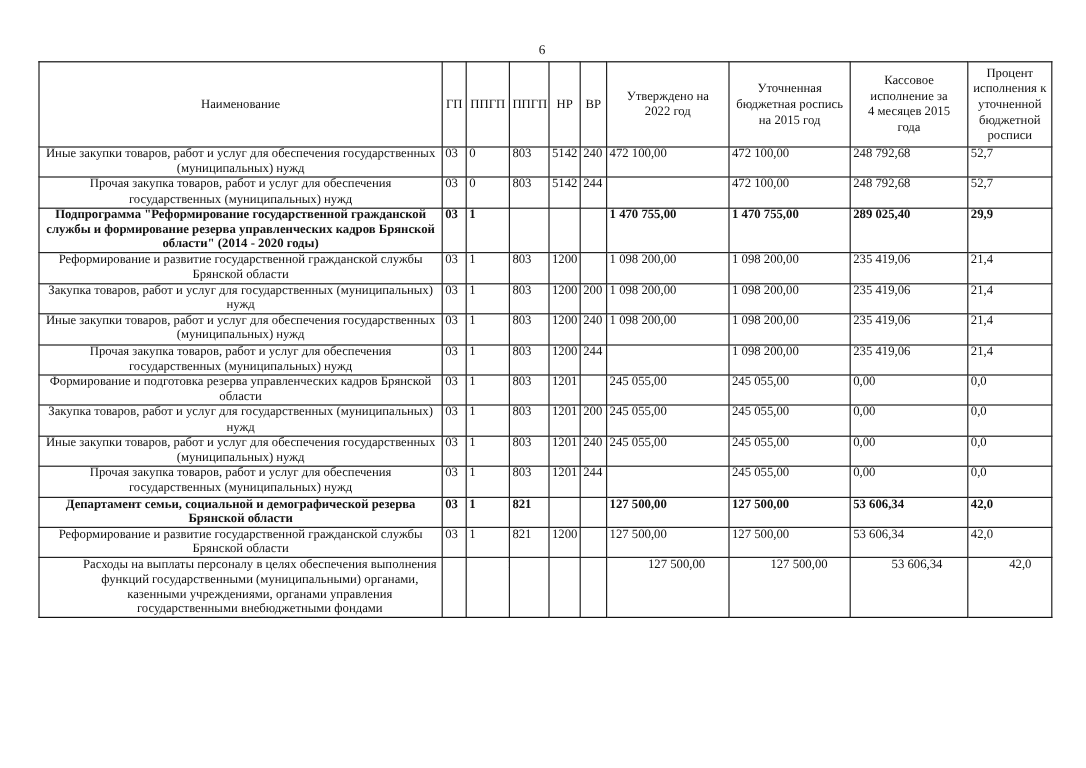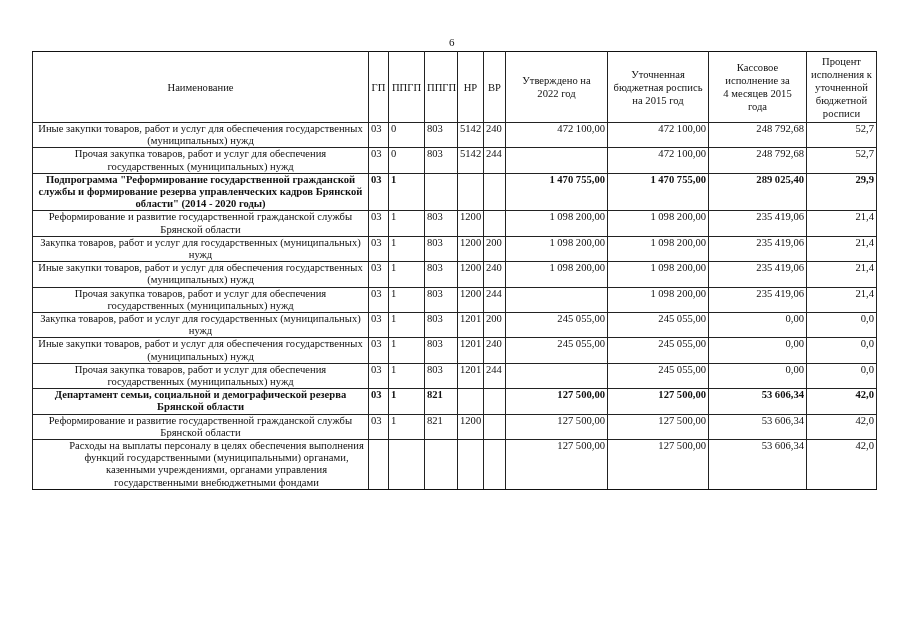--- a/index.html
+++ b/index.html
@@ -3,21 +3,21 @@
 <meta charset="utf-8">
 <style>
   html, body { margin: 0; padding: 0; background: #ffffff; }
   body { width: 905px; height: 640px; position: relative; overflow: hidden;
          font-family: "Liberation Serif", "DejaVu Serif", serif; color: #111; }
   .page-number { position: absolute; top: 36px; left: 449px; font-size: 11px; }
   table.budget { position: absolute; left: 32px; top: 51px; border-collapse: collapse;
                  table-layout: fixed; width: 844px; font-size: 10.6px; line-height: 12.2px; }
   table.budget td, table.budget th { border: 1px solid #222; padding: 0 2px; vertical-align: top; overflow: hidden; }
   table.budget th { font-weight: normal; text-align: center; vertical-align: middle; height: 70px; line-height: 13px; }
-  td.num { text-align: right; white-space: nowrap; font-family: Liberation Serif, serif; }
+  td.num { text-align: left; white-space: nowrap; font-family: Liberation Serif, serif; }
   td.code { text-align: left; white-space: nowrap; padding-left: 2px; }
   td.name { text-align: center; margin-top: 31px; }
   tr.bold td { font-weight: bold; }
   tr.h2 td { height: 23px; }
   tr.h3 td { height: 36px; }
   tr.h4 td { height: 48px; padding-left: 34px; }
   table.budget thead th { border-top: 1.5px solid #111; }
   table.budget tbody tr:last-child td { border-bottom: 1.5px solid #111; }
 </style>
 </head>
@@ -131,20 +131,32 @@
         <td class="code">1</td>
         <td class="code">803</td>
         <td class="code">1200</td>
         <td class="code">244</td>
         <td class="num"></td>
         <td class="num">1 098 200,00</td>
         <td class="num">235 419,06</td>
         <td class="num">21,4</td>
       </tr>
       <tr class="h2">
+        <td class="name">Формирование и подготовка резерва управленческих кадров Брянской области</td>
+        <td class="code">03</td>
+        <td class="code">1</td>
+        <td class="code">803</td>
+        <td class="code">1201</td>
+        <td class="code"></td>
+        <td class="num">245 055,00</td>
+        <td class="num">245 055,00</td>
+        <td class="num">0,00</td>
+        <td class="num">0,0</td>
+      </tr>
+      <tr class="h2">
         <td class="name">Закупка товаров, работ и услуг для государственных (муниципальных) нужд</td>
         <td class="code">03</td>
         <td class="code">1</td>
         <td class="code">803</td>
         <td class="code">1201</td>
         <td class="code">200</td>
         <td class="num">245 055,00</td>
         <td class="num">245 055,00</td>
         <td class="num">0,00</td>
         <td class="num">0,0</td>

